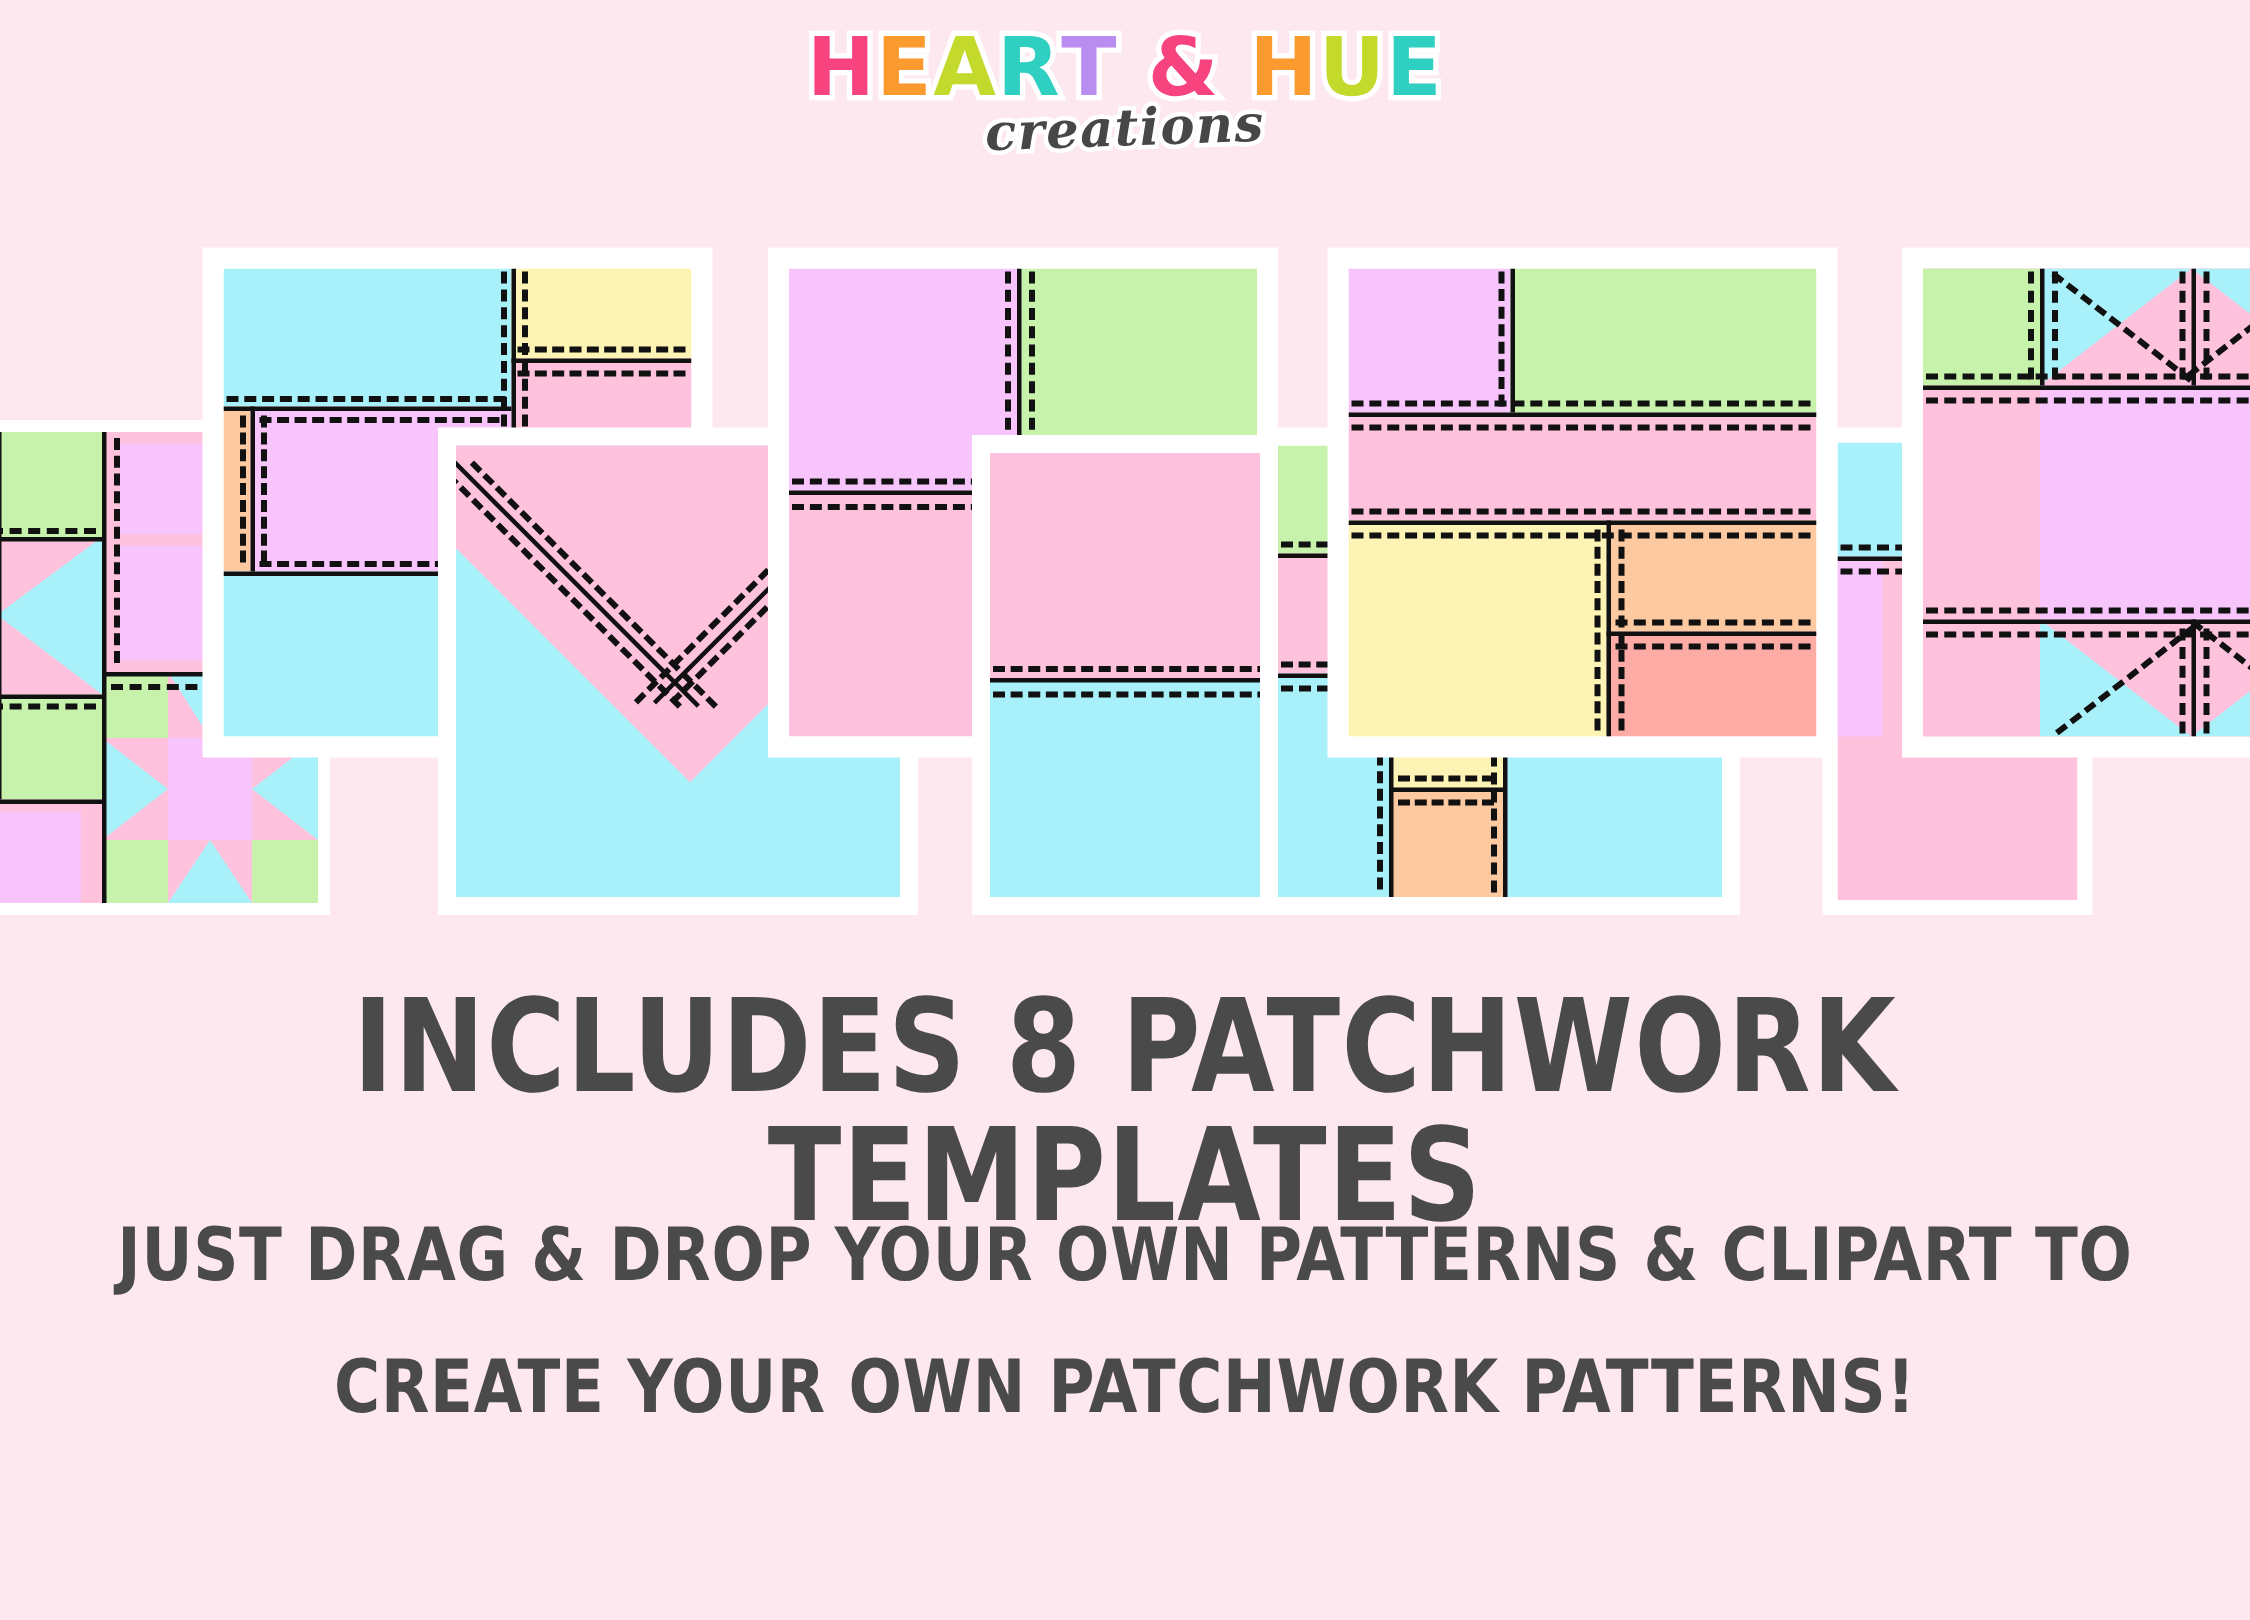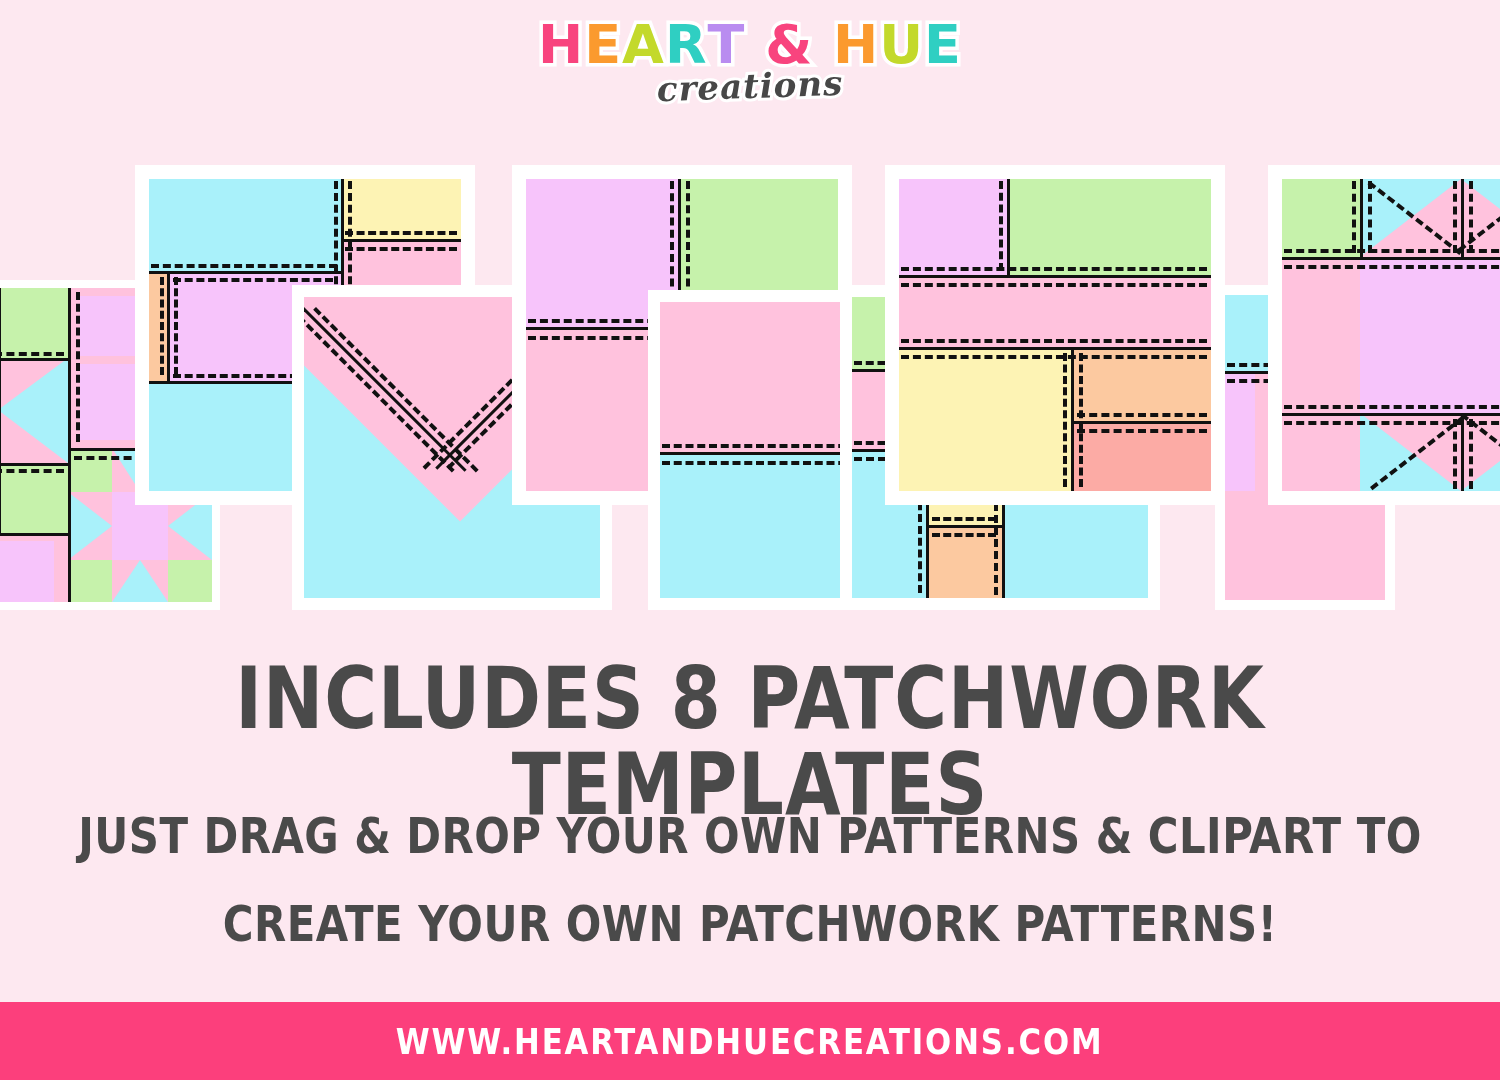--- a/index.html
+++ b/index.html
@@ -313,17 +313,14 @@
         <div class="dline dash" style="left:270px;top:308px;width:116px;transform:rotate(-142.3deg);"></div>
       </div>
     </div>
 
   </div>
 
   <div class="headline">INCLUDES 8 PATCHWORK TEMPLATES</div>
   <div class="subline l1">JUST DRAG &amp; DROP YOUR OWN PATTERNS &amp; CLIPART TO</div>
   <div class="subline l2">CREATE YOUR OWN PATCHWORK PATTERNS!</div>
 
-  <div class="footer">
-    <div class="footer-text">WWW.HEARTANDHUECREATIONS.COM</div>
-  </div>
 
 </div>
 
 </body></html>

